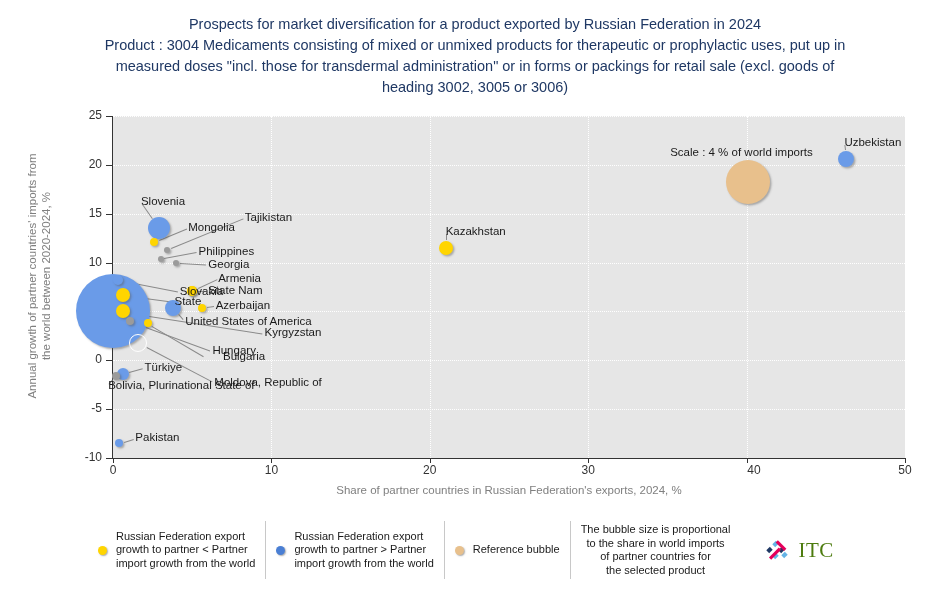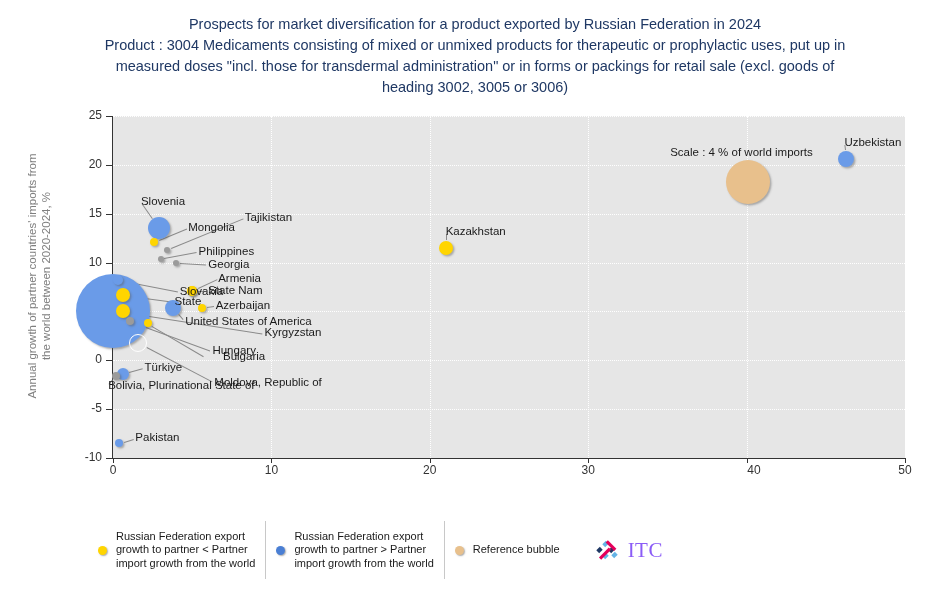--- a/index.html
+++ b/index.html
@@ -85,21 +85,21 @@
     width:9px;height:9px;border-radius:50%;flex:0 0 auto;margin-right:9px;
     box-shadow:1px 1px 1.5px rgba(90,90,90,0.5);
   }
   .legend-dot.yellow{background:#ffd500;}
   .legend-dot.blue{background:#4a7fd4;}
   .legend-dot.ref{background:#e8c08c;}
   .legend-text{font-size:11px;line-height:13.5px;color:#1a1a1a;}
   .legend-text.center{text-align:center;}
   .legend-logo{display:flex;align-items:center;padding-left:26px;}
   .logo-mark{width:26px;height:26px;margin-right:6px;}
-  .logo-word{font-family:"Liberation Serif", serif;font-size:21px;color:#8b5cf6;letter-spacing:.5px;}
+  .logo-word{font-family:"Liberation Serif", serif;font-size:21px;color:#4d7c0f;letter-spacing:.5px;}
 </style>
 </head>
 <body>
 
 <div id="root">
 
   <div class="title-block">
     <span class="title-line">Prospects for market diversification for a product exported by Russian Federation in 2024</span>
     <span class="title-line">Product : 3004 Medicaments consisting of mixed or unmixed products for therapeutic or prophylactic uses, put up in</span>
     <span class="title-line">measured doses "incl. those for transdermal administration" or in forms or packings for retail sale (excl. goods of</span>
@@ -211,20 +211,21 @@
       <div class="pt-label" style="left: 144.504px; top: 360.966px; z-index: 200;">Türkiye</div>
       <div class="leader" style="left: 129.257px; top: 372.124px; width: 13.8035px; transform: rotate(-15.2551deg); z-index: 50;"></div>
       <div class="bubble grey" title="Bolivia, Plurinational State of" style="left: 112.168px; top: 371.92px; height: 8px; width: 8px; z-index: 96;"></div>
       <div class="pt-label" style="left: 108.168px; top: 378.92px; z-index: 200;">Bolivia, Plurinational State of</div>
       <div class="leader" style="left: 113.045px; top: 379.824px; width: 5.80625px; transform: rotate(128.66deg); z-index: 50;"></div>
       <div class="bubble blue" title="Pakistan" style="left: 115.336px; top: 439.343px; height: 8px; width: 8px; z-index: 96;"></div>
       <div class="pt-label" style="left: 135.336px; top: 431.343px; z-index: 200;">Pakistan</div>
       <div class="leader" style="left: 124.108px; top: 441.851px; width: 9.76305px; transform: rotate(-17.354deg); z-index: 50;"></div>
     </div>
 
+  <div class="axis-title-x">Share of partner countries in Russian Federation's exports, 2024, %</div>
   <div class="axis-title-y">Annual growth of partner countries' imports from the world between 2020-2024, %</div>
 
   <div class="legend">
     <div class="legend-cell">
       <span class="legend-dot yellow"></span>
       <span class="legend-text">
         <span>Russian Federation export</span><br>
         <span>growth to partner &lt; Partner</span><br>
         <span>import growth from the world</span>
       </span>
@@ -233,20 +234,28 @@
       <span class="legend-dot blue"></span>
       <span class="legend-text">
         <span>Russian Federation export</span><br>
         <span>growth to partner &gt; Partner</span><br>
         <span>import growth from the world</span>
       </span>
     </div>
     <div class="legend-cell">
       <span class="legend-dot ref"></span>
       <span class="legend-text">Reference bubble</span>
+    </div>
+    <div class="legend-cell">
+      <span class="legend-text center">
+        <span>The bubble size is proportional</span><br>
+        <span>to the share in world imports</span><br>
+        <span>of partner countries for</span><br>
+        <span>the selected product</span>
+      </span>
     </div>
     <div class="legend-logo">
       <span class="logo-mark">
         <svg viewBox="0 0 26 26" width="26" height="26">
           <g>
             <rect x="1" y="11" width="5" height="4" fill="#1f3864" transform="rotate(-45 3.5 13)"></rect>
             <rect x="7" y="5" width="5" height="4" fill="#64b4e6" transform="rotate(-45 9.5 7)"></rect>
             <rect x="7" y="17" width="5" height="4" fill="#64b4e6" transform="rotate(-45 9.5 19)"></rect>
             <rect x="13" y="11" width="5" height="4" fill="#1f3864" transform="rotate(-45 15.5 13)"></rect>
             <rect x="2" y="15" width="14" height="3.2" fill="#e5005b" transform="rotate(-45 9 16.6)"></rect>

